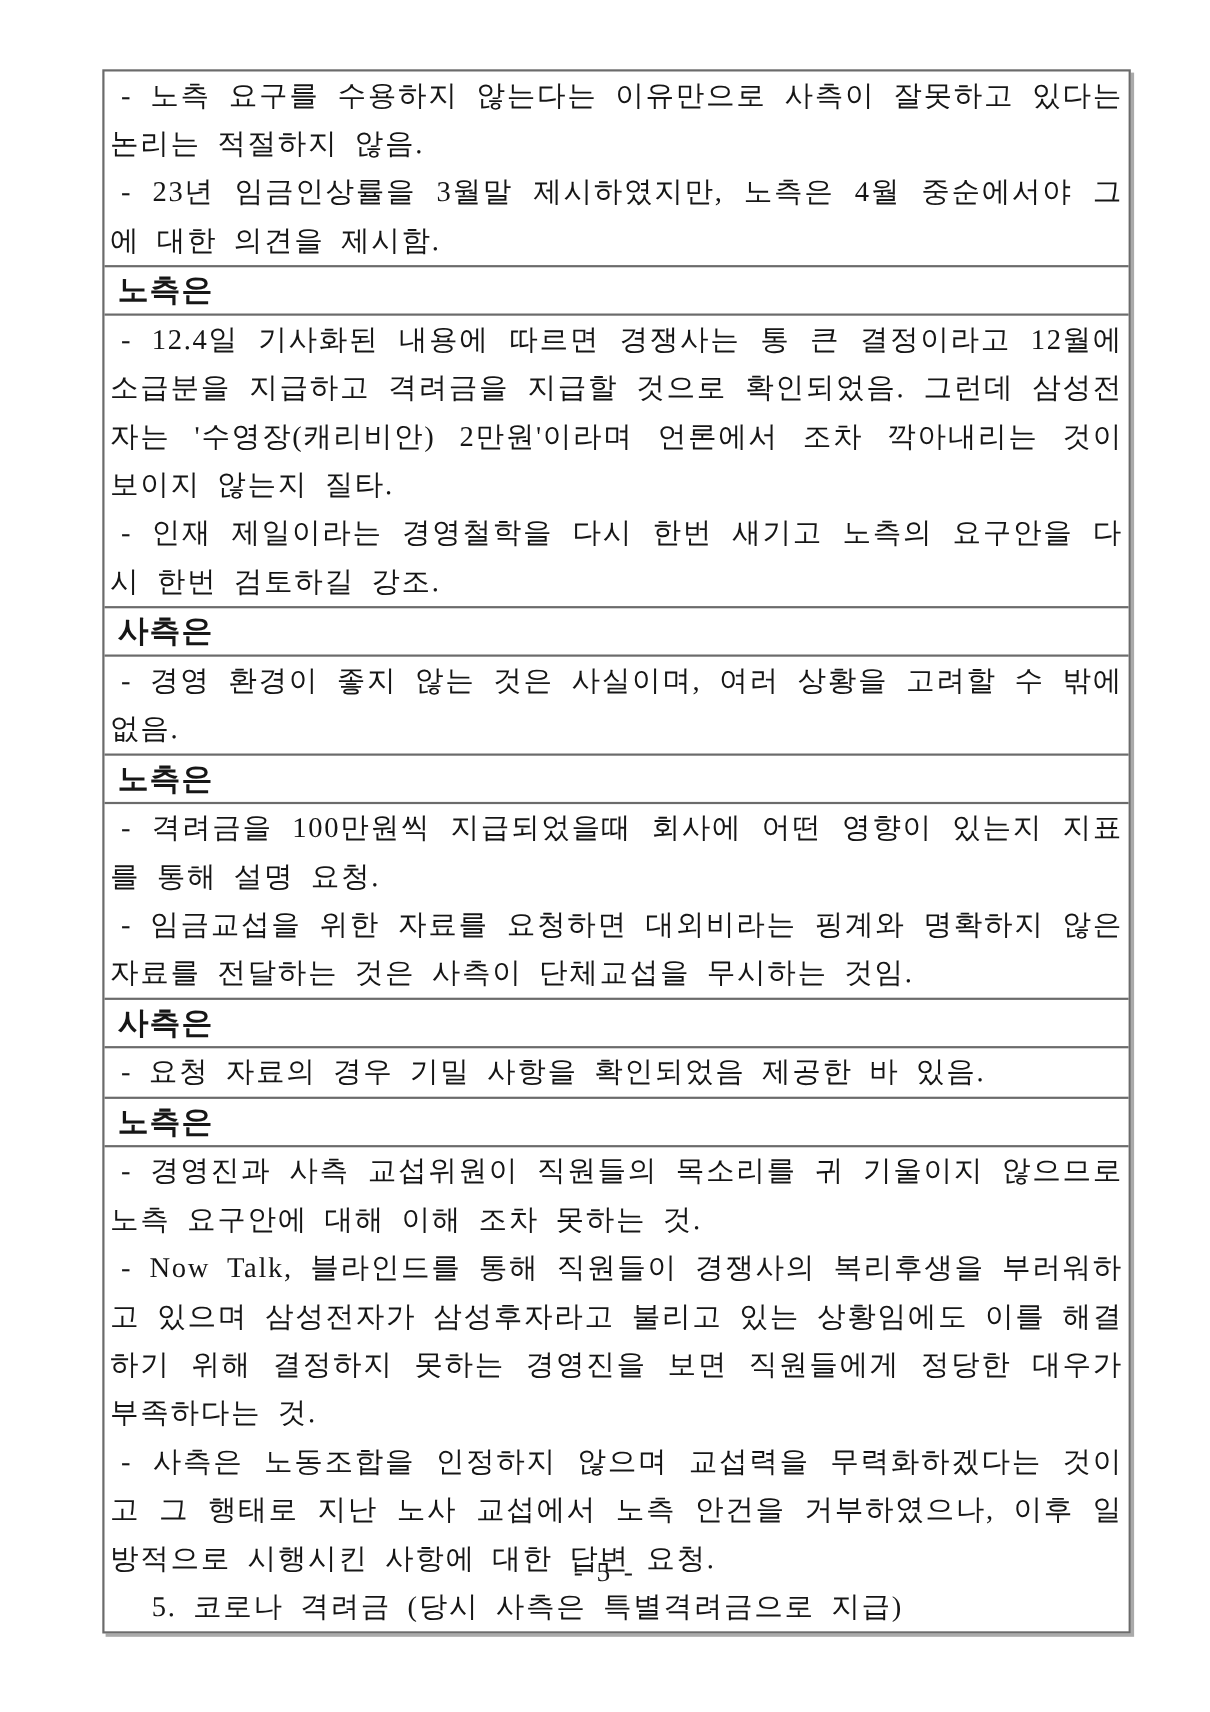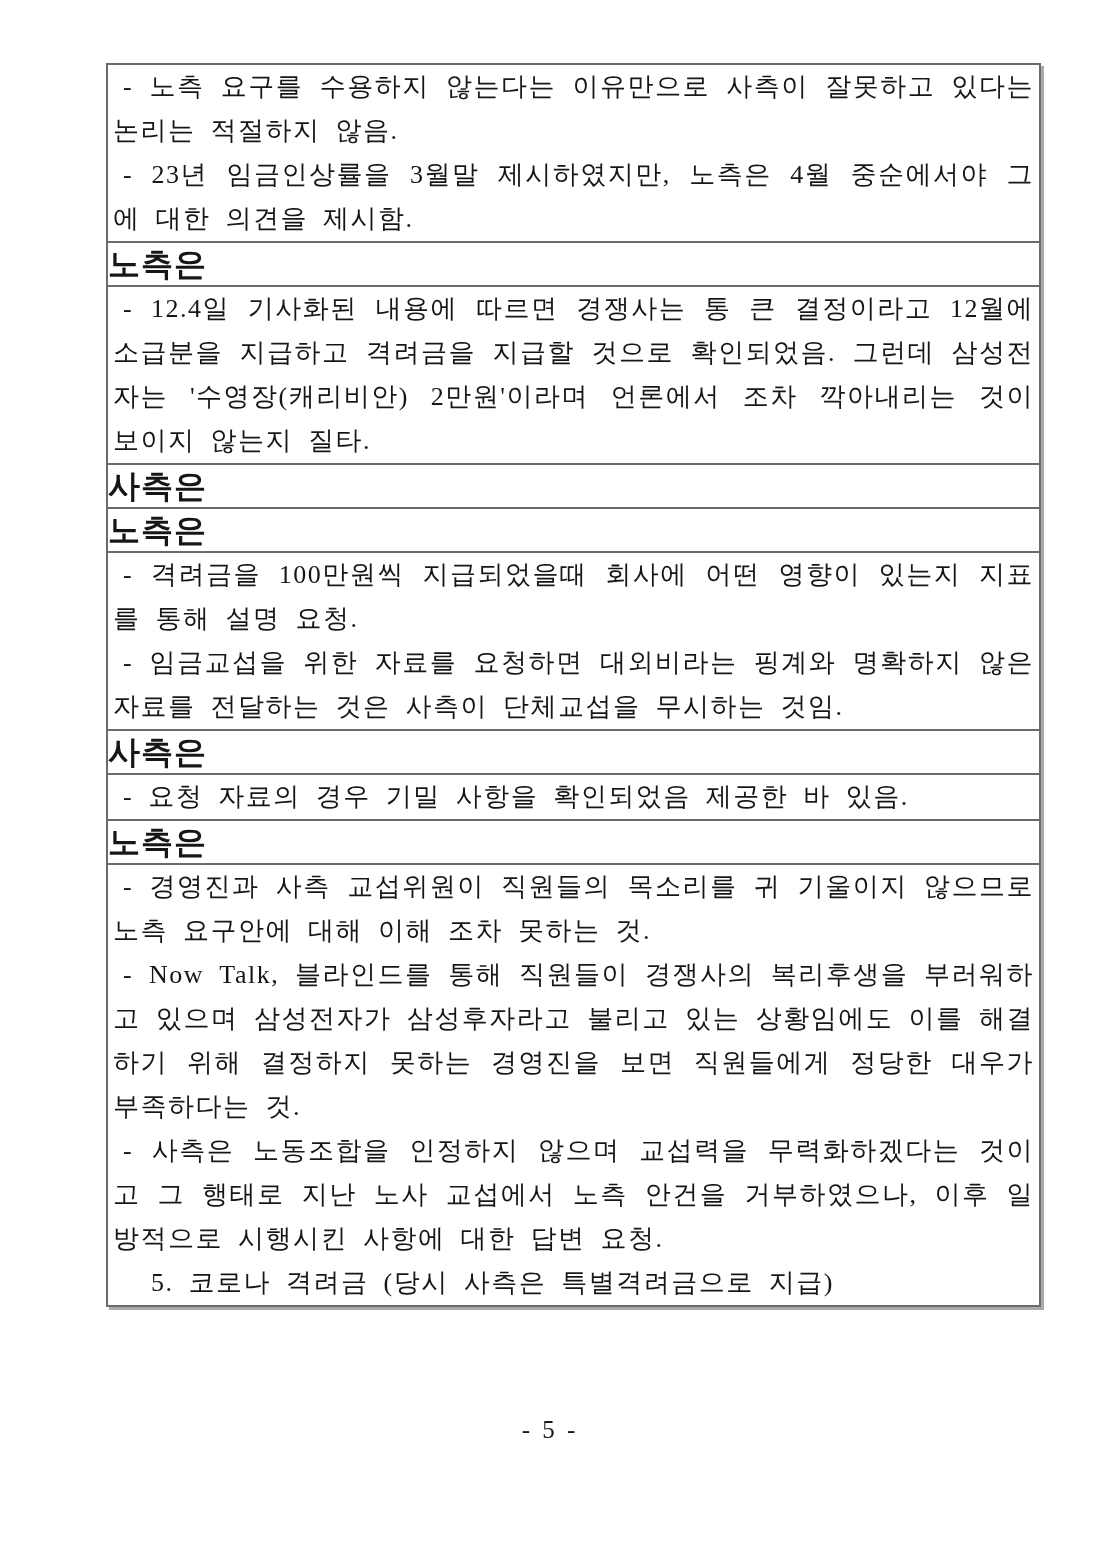--- a/index.html
+++ b/index.html
@@ -11,21 +11,21 @@
     position: relative;
     width: 1100px;
     height: 1556px;
     background: #ffffff;
     color: #161616;
     font-family: "Liberation Serif", "DejaVu Serif", serif;
     overflow: hidden;
   }
   .doc-table {
     position: absolute;
-    left: 106px;
+    left: 93px;
     top: 63px;
     width: 931px;
     background: #ffffff;
     border: 2px solid #6b6b6b;
     box-shadow: 3px 3px 0 #aaaaaa;
   }
   .row {
     border-bottom: 2px solid #6b6b6b;
   }
   .row:last-child {
@@ -45,23 +45,24 @@
     text-indent: 10px;
     padding-left: 2px;
     padding-right: 2px;
   }
   .row.content p.indent-lg {
     text-indent: 38px;
   }
   .row.header {
     font-family: "Liberation Sans", "DejaVu Sans", sans-serif;
     font-weight: bold;
-    font-size: 32px;
+    font-size: 28px;
     line-height: 42px;
     letter-spacing: 1px;
+    padding-left: 12px;
   }
   .footer {
     position: absolute;
     left: 0;
     top: 1416px;
     width: 100%;
     text-align: center;
     font-size: 25px;
     letter-spacing: 3px;
     color: #1a1a1a;
@@ -78,26 +79,30 @@
       <p>- 노측 요구를 수용하지 않는다는 이유만으로 사측이 잘못하고 있다는 논리는 적절하지 않음.</p>
       <p>- 23년 임금인상률을 3월말 제시하였지만, 노측은 4월 중순에서야 그에 대한 의견을 제시함.</p>
     </div>
 
     <div class="row header">
       <span>노측은</span>
     </div>
 
     <div class="row content">
       <p>- 12.4일 기사화된 내용에 따르면 경쟁사는 통 큰 결정이라고 12월에 소급분을 지급하고 격려금을 지급할 것으로 확인되었음. 그런데 삼성전자는 '수영장(캐리비안) 2만원'이라며 언론에서 조차 깍아내리는 것이 보이지 않는지 질타.</p>
+      <p>- 인재 제일이라는 경영철학을 다시 한번 새기고 노측의 요구안을 다시 한번 검토하길 강조.</p>
     </div>
 
     <div class="row header">
       <span>사측은</span>
     </div>
 
+    <div class="row content">
+      <p>- 경영 환경이 좋지 않는 것은 사실이며, 여러 상황을 고려할 수 밖에 없음.</p>
+    </div>
 
     <div class="row header">
       <span>노측은</span>
     </div>
 
     <div class="row content">
       <p>- 격려금을 100만원씩 지급되었을때 회사에 어떤 영향이 있는지 지표를 통해 설명 요청.</p>
       <p>- 임금교섭을 위한 자료를 요청하면 대외비라는 핑계와 명확하지 않은 자료를 전달하는 것은 사측이 단체교섭을 무시하는 것임.</p>
     </div>
 

